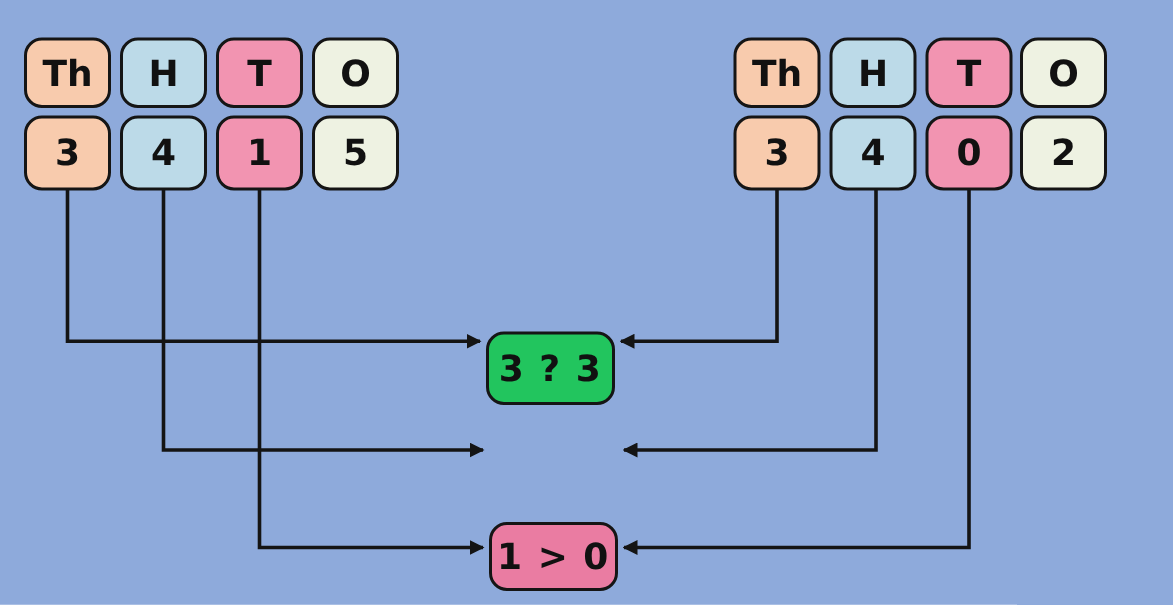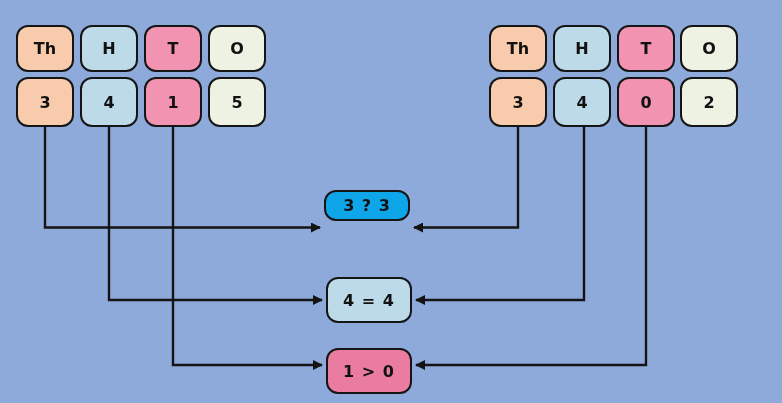--- a/index.html
+++ b/index.html
@@ -18,21 +18,21 @@
   }
   .pv-box {
     position: absolute;
     box-sizing: border-box;
     border: 2.5px solid #151515;
     border-radius: 12px;
     display: flex;
     align-items: center;
     justify-content: center;
     font-weight: 700;
-    font-size: 16px;
+    font-size: 24px;
     color: #111111;
   }
   .cell    { width: 58px; }
   .row-hdr { top: 25px; height: 47px; }
   .row-dig { top: 77px; height: 50px; }
   .cmp-box {
     position: absolute;
     width: 86px;
     letter-spacing: 1px;
   }
@@ -76,17 +76,16 @@
     <div class="pv-box cell row-hdr" style="left: 489px; background-color: rgb(248, 203, 173);">Th</div>
     <div class="pv-box cell row-hdr" style="left: 553px; background-color: rgb(188, 218, 232);">H</div>
     <div class="pv-box cell row-hdr" style="left: 617px; background-color: rgb(242, 148, 177);">T</div>
     <div class="pv-box cell row-hdr" style="left: 680px; background-color: rgb(238, 242, 226);">O</div>
     <div class="pv-box cell row-dig" style="left: 489px; background-color: rgb(248, 203, 173);">3</div>
     <div class="pv-box cell row-dig" style="left: 553px; background-color: rgb(188, 218, 232);">4</div>
     <div class="pv-box cell row-dig" style="left: 617px; background-color: rgb(242, 148, 177);">0</div>
     <div class="pv-box cell row-dig" style="left: 680px; background-color: rgb(238, 242, 226);">2</div>
   </div>
 
-  <div class="pv-box cmp-box" style="left: 324px; top: 190px; height: 31px; background-color: #0ea5e9;">3 ? 3</div>
-  <div class="pv-box cmp-box" style="left: 326px; top: 277px; height: 46px; background-color: rgb(188, 218, 232);">4 = 4</div>
+  <div class="pv-box cmp-box" style="left: 324px; top: 221px; height: 49px; background-color: #22c55e;">3 ? 3</div>
   <div class="pv-box cmp-box" style="left: 326px; top: 348px; height: 46px; background-color: rgb(234, 124, 162);">1 &gt; 0</div>
 
 </div>
 
 </body></html>

